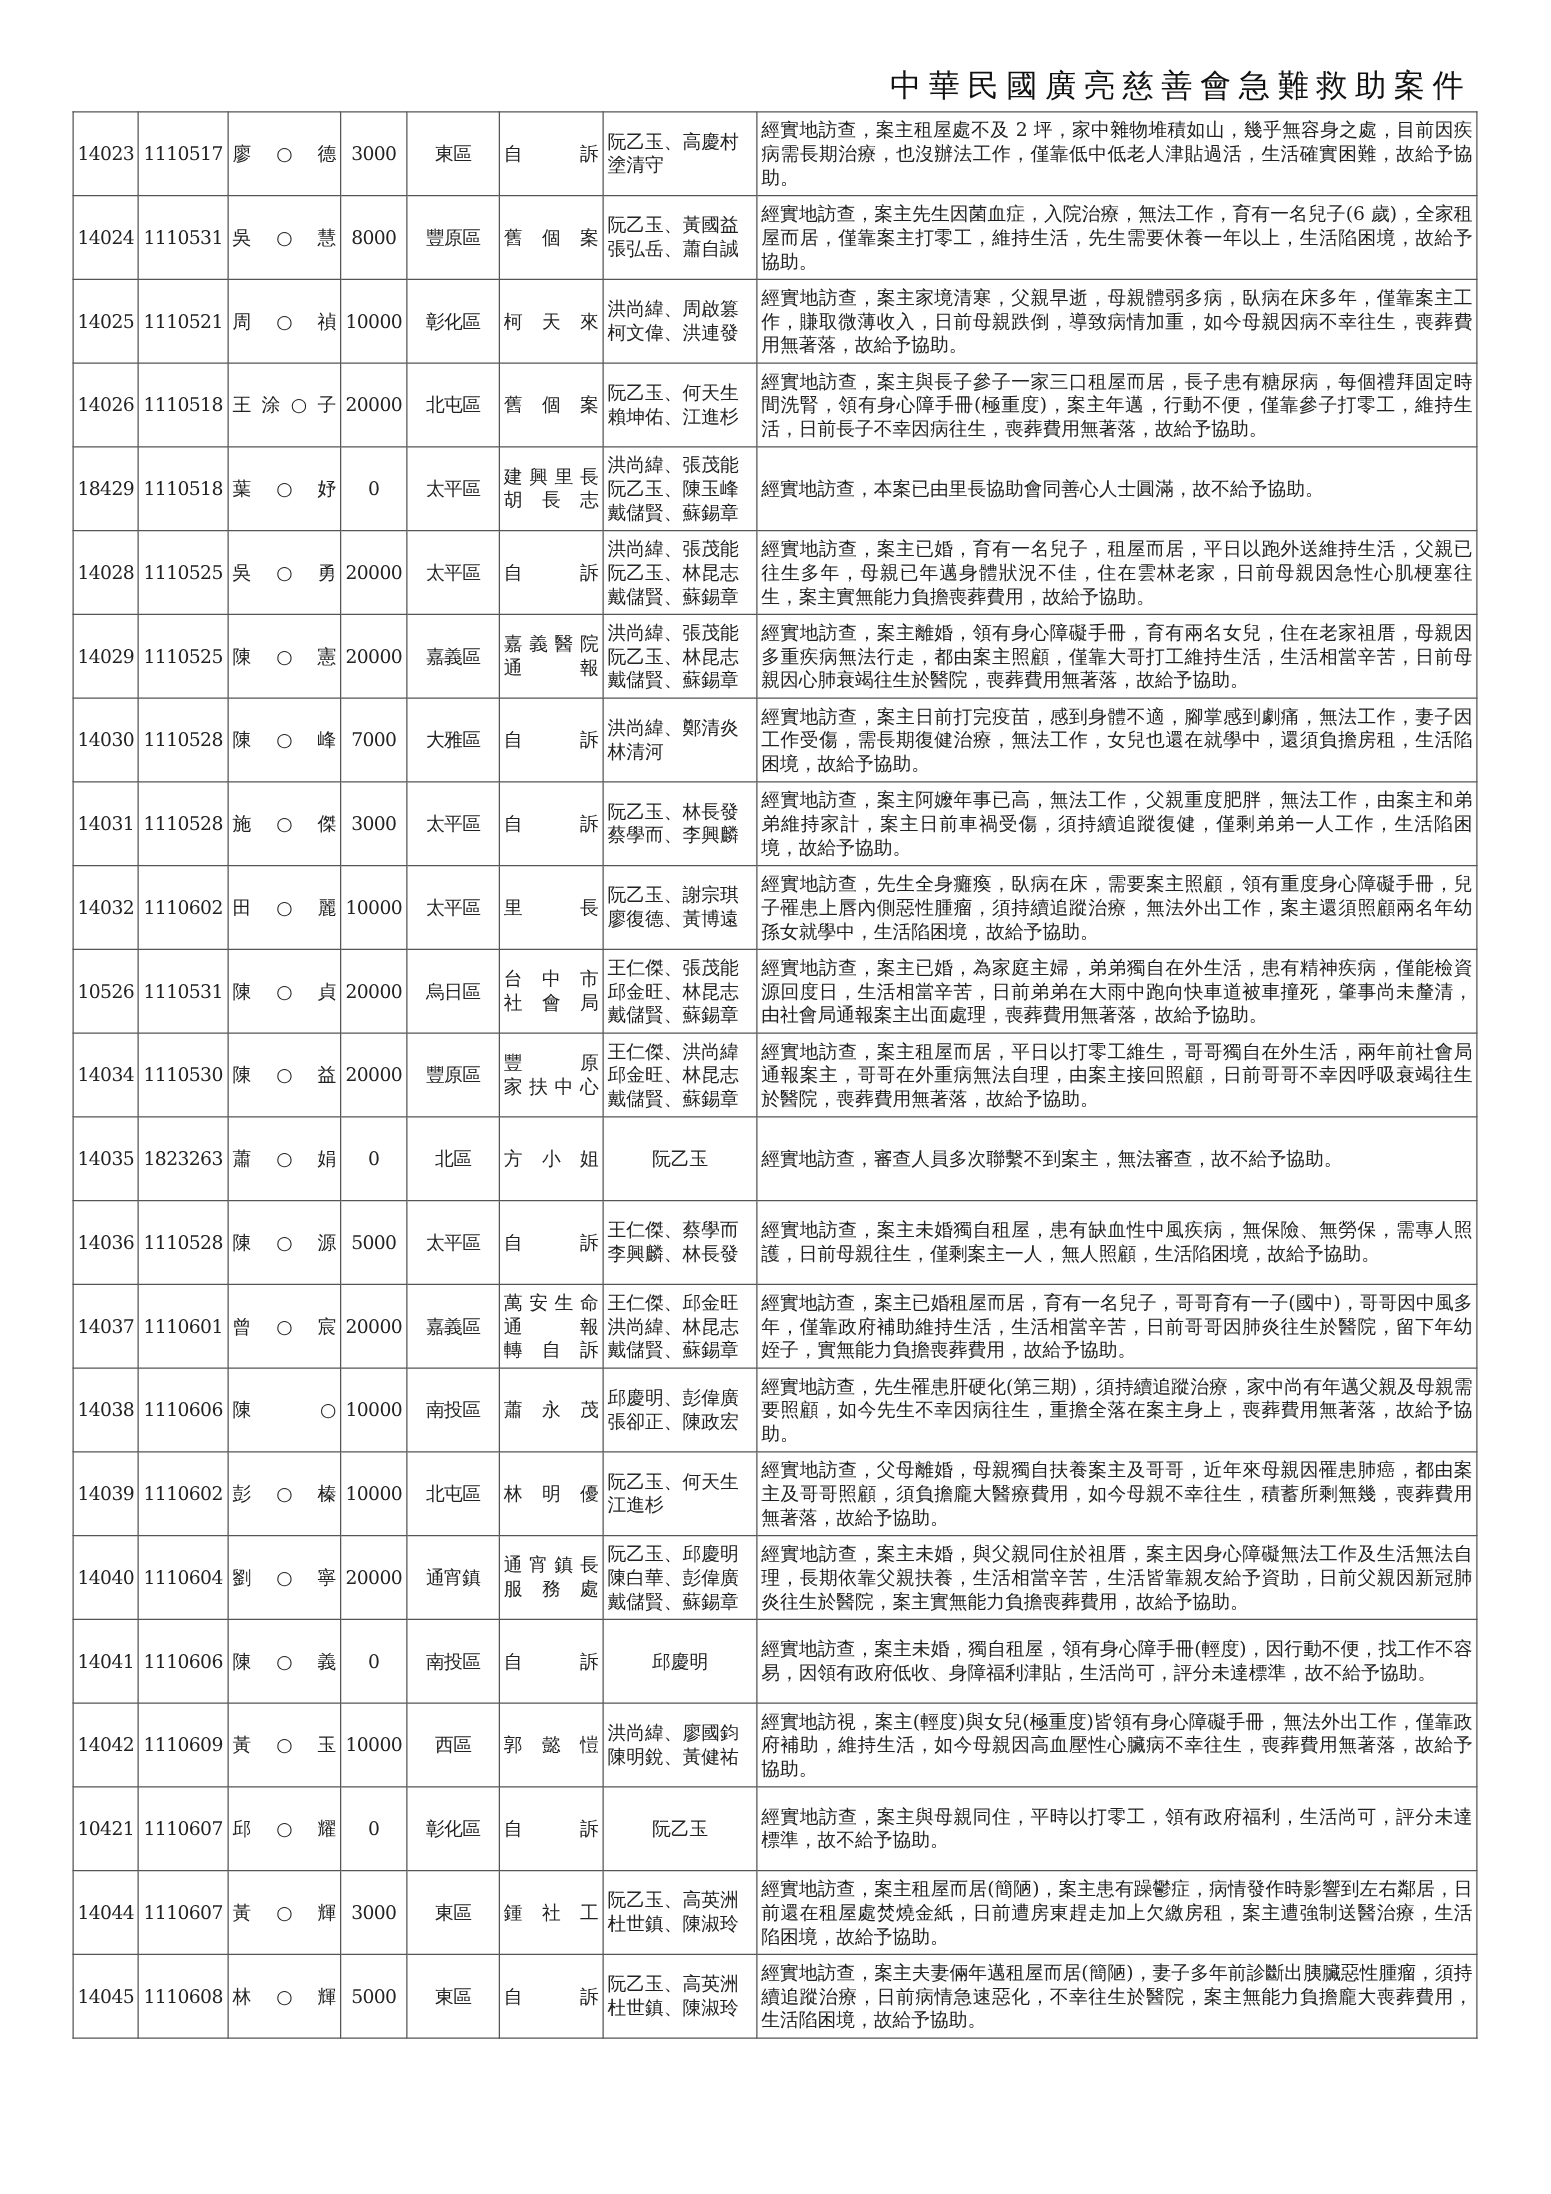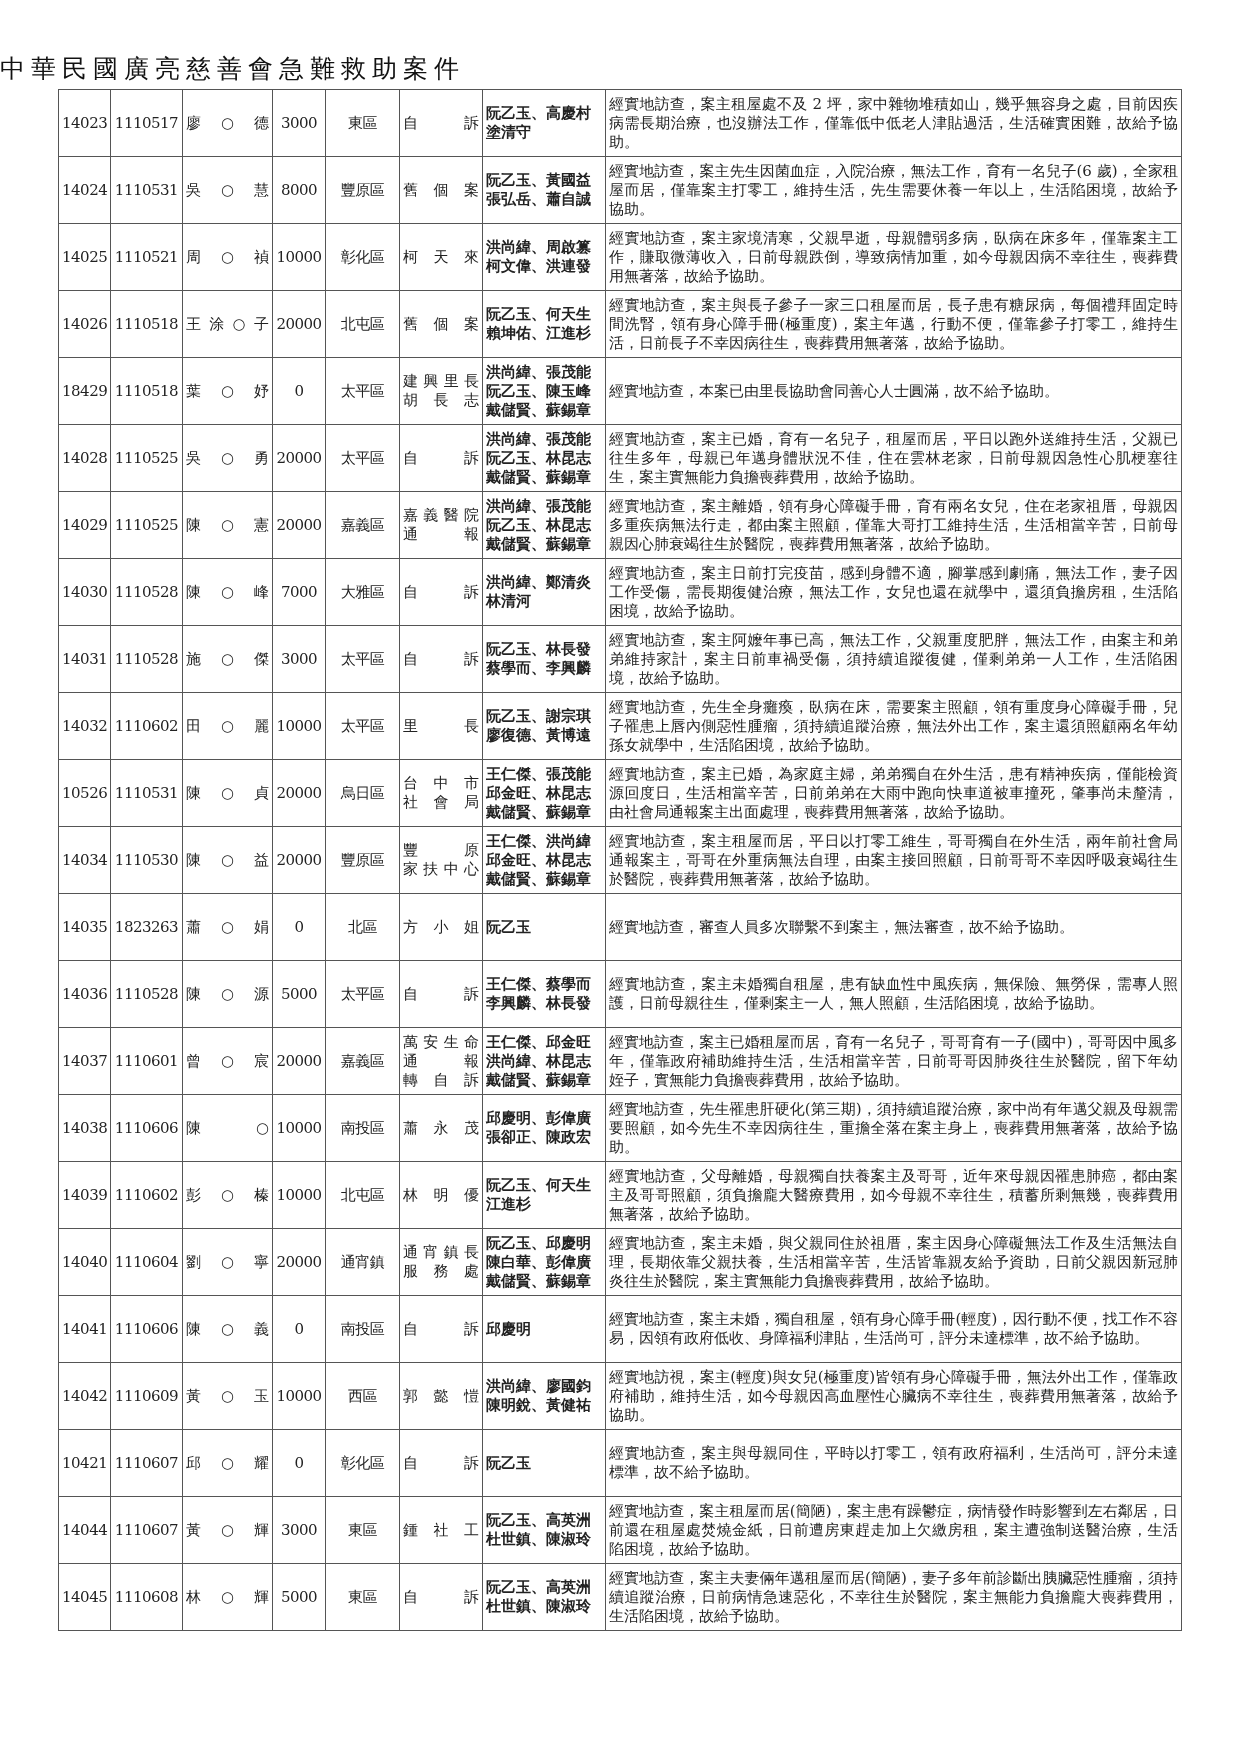--- a/index.html
+++ b/index.html
@@ -3,38 +3,38 @@
 <meta charset="utf-8">
 <style>
   html, body { margin: 0; padding: 0; background: #ffffff; }
   body {
     width: 1241px; height: 1755px; position: relative; overflow: hidden;
     font-family: "DejaVu Serif", "Liberation Serif", serif;
     color: #222;
   }
   .title {
     position: absolute; top: 52px; left: 0; width: 1149px;
-    text-align: left; font-family: "DejaVu Sans", "Liberation Sans", sans-serif;
-    font-size: 25px; letter-spacing: 6px; color: #111; font-weight: normal;
+    text-align: right; font-family: "DejaVu Sans", "Liberation Sans", sans-serif;
+    font-size: 25px; letter-spacing: 6px; color: #111; font-weight: normal; padding-left: 28px;
   }
   table.cases {
     position: absolute; top: 89px; left: 58px;
     width: 1123px; border-collapse: collapse; table-layout: fixed;
   }
   table.cases td {
     border: 1.5px solid #555; height: 66px; padding: 0 3px;
     font-size: 15px; line-height: 19px; vertical-align: middle; overflow: hidden;
   }
   td.c-id, td.c-date, td.c-amt, td.c-area { text-align: center; letter-spacing: -0.5px; }
   td.c-name { padding: 0 4px; }
   .name3 { display: flex; justify-content: space-between; }
   td.c-src { padding: 0 4px; }
   .src-line { display: flex; justify-content: space-between; line-height: 19px; }
-  td.c-staff { font-size: 14.5px; line-height: 19px; padding: 0 2px; font-weight: bold; }
-  td.c-staff.center { text-align: left; }
+  td.c-staff { font-size: 14.5px; line-height: 19px; padding: 0 2px; }
+  td.c-staff.center { text-align: center; }
   td.c-desc { font-size: 14.5px; line-height: 19.5px; text-align: justify; padding: 0 3px; margin-left: 48px; }
 </style>
 </head>
 <body>
 
 <div class="title">中華民國廣亮慈善會急難救助案件</div>
 
 <table class="cases">
   <colgroup>
     <col style="width:52px">

